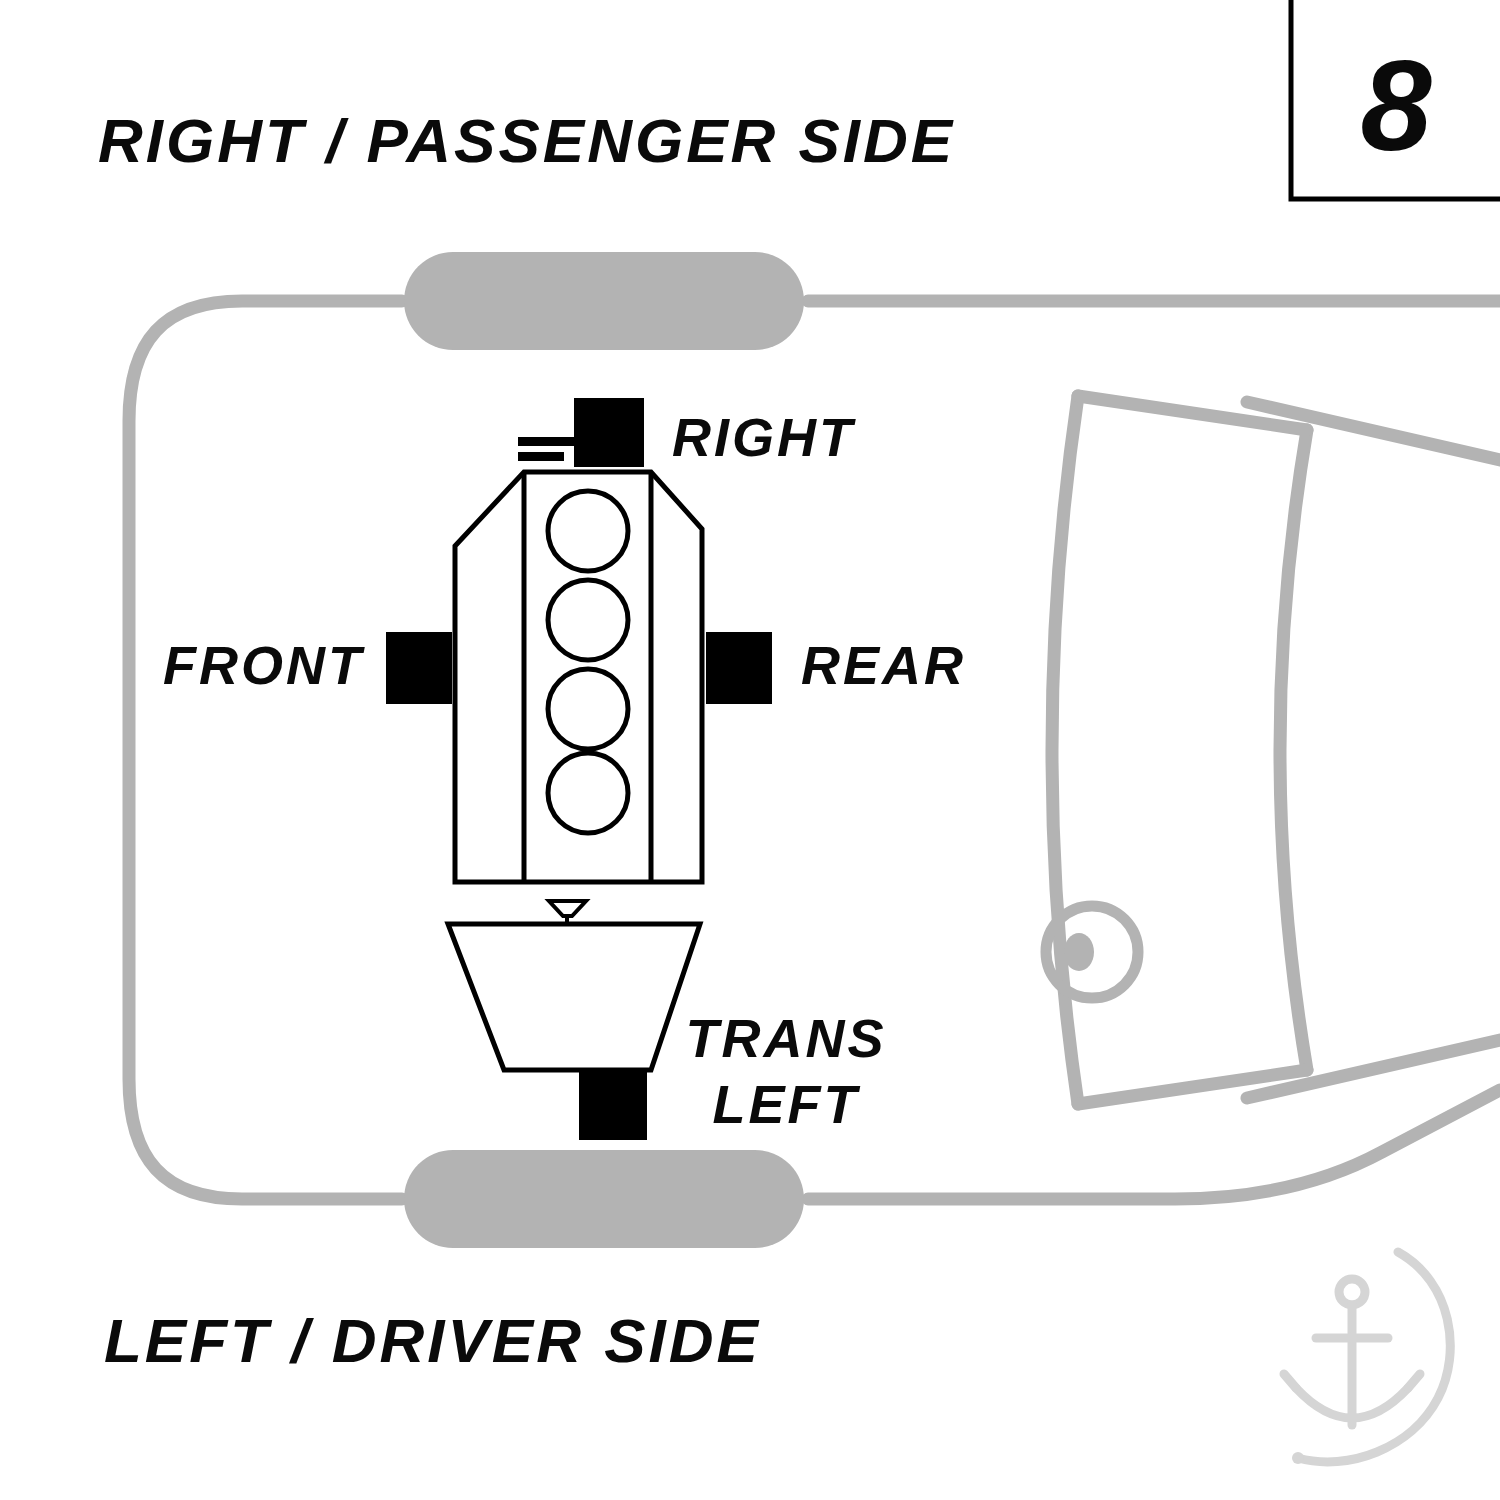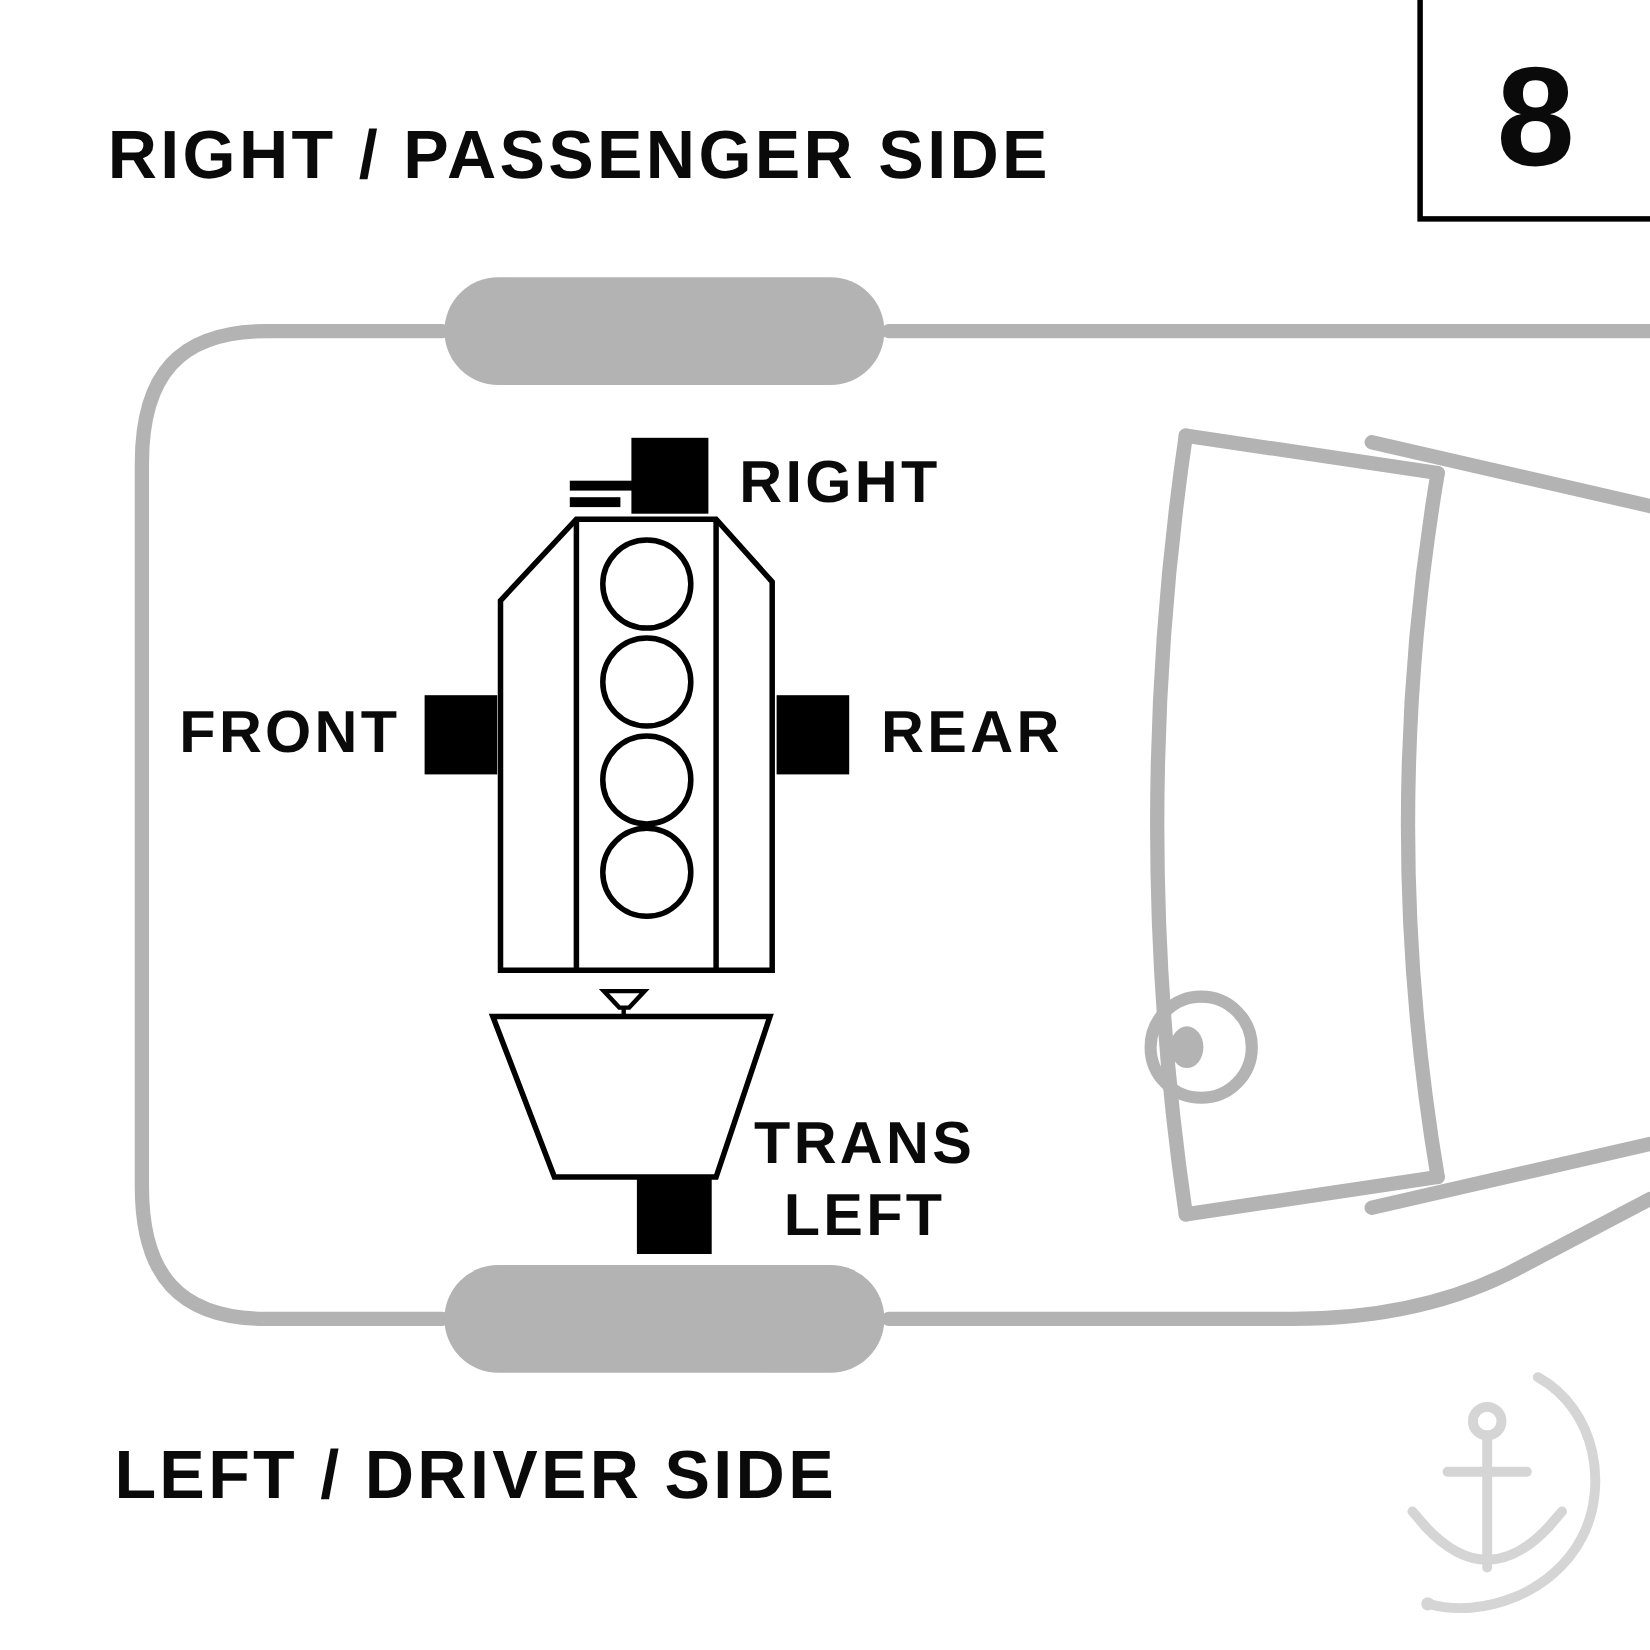--- a/index.html
+++ b/index.html
@@ -7,20 +7,21 @@
     padding: 0;
     background: #ffffff;
   }
   .canvas {
     position: relative;
     width: 1500px;
     height: 1500px;
     background: #ffffff;
     overflow: hidden;
     font-family: "Liberation Sans", sans-serif;
+    font-style: italic;
   }
   svg { display: block; }
   text {
     font-family: "Liberation Sans", sans-serif;
     font-weight: bold;
     fill: #0a0a0a;
   }
   .title-text   { font-size: 62px; letter-spacing: 3px; }
   .label-text   { font-size: 54px; letter-spacing: 3px; }
   .page-number  { font-size: 128px; letter-spacing: 0; }

